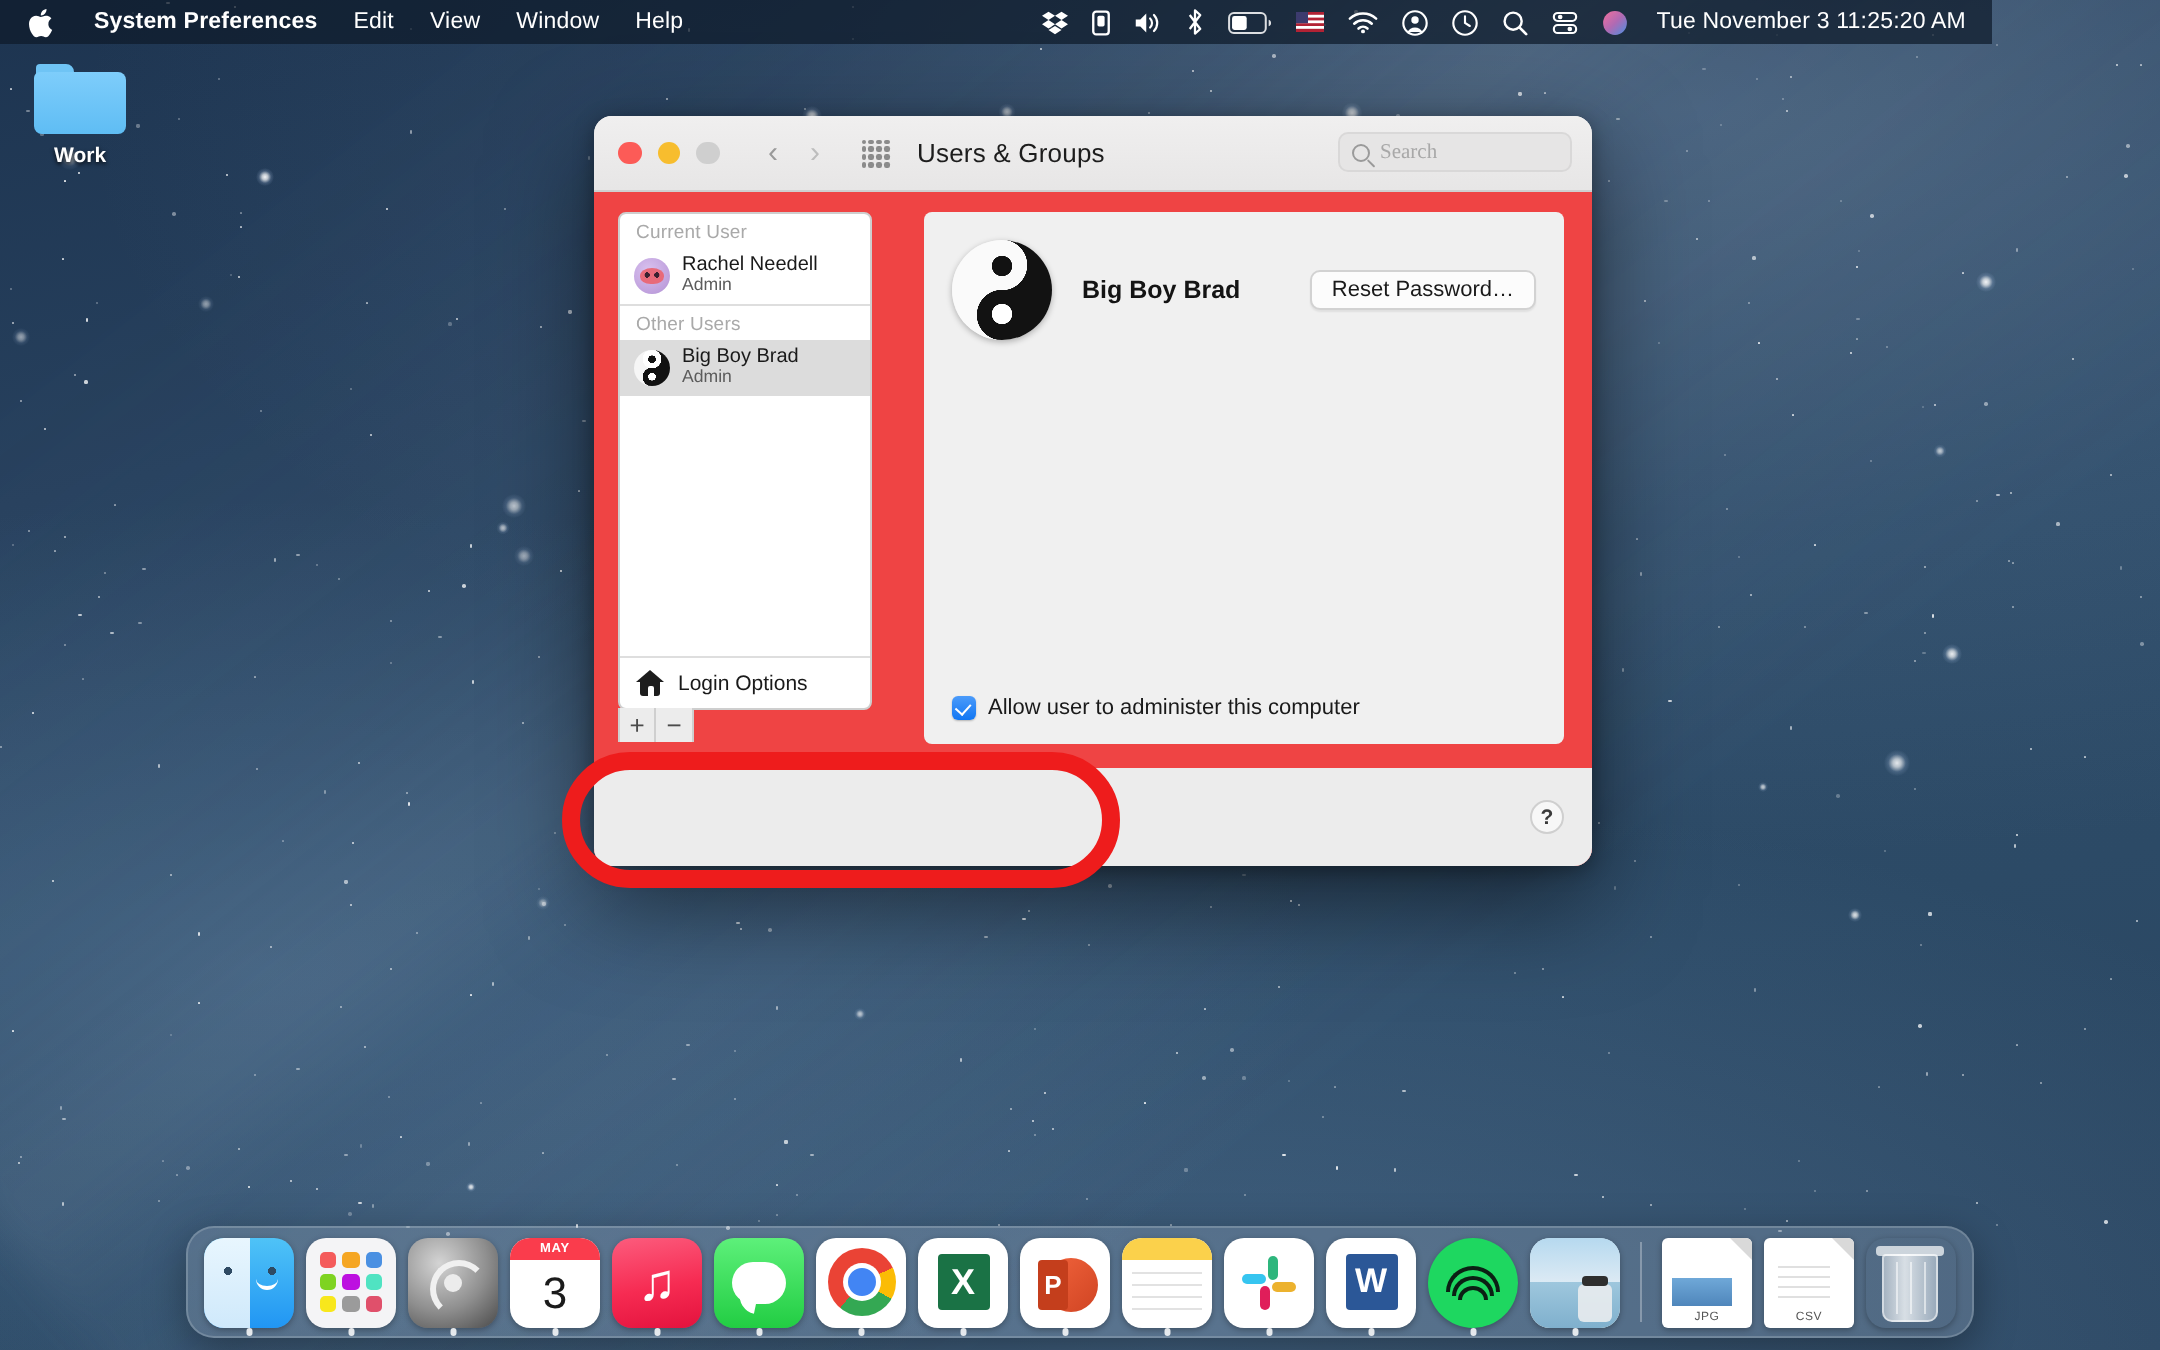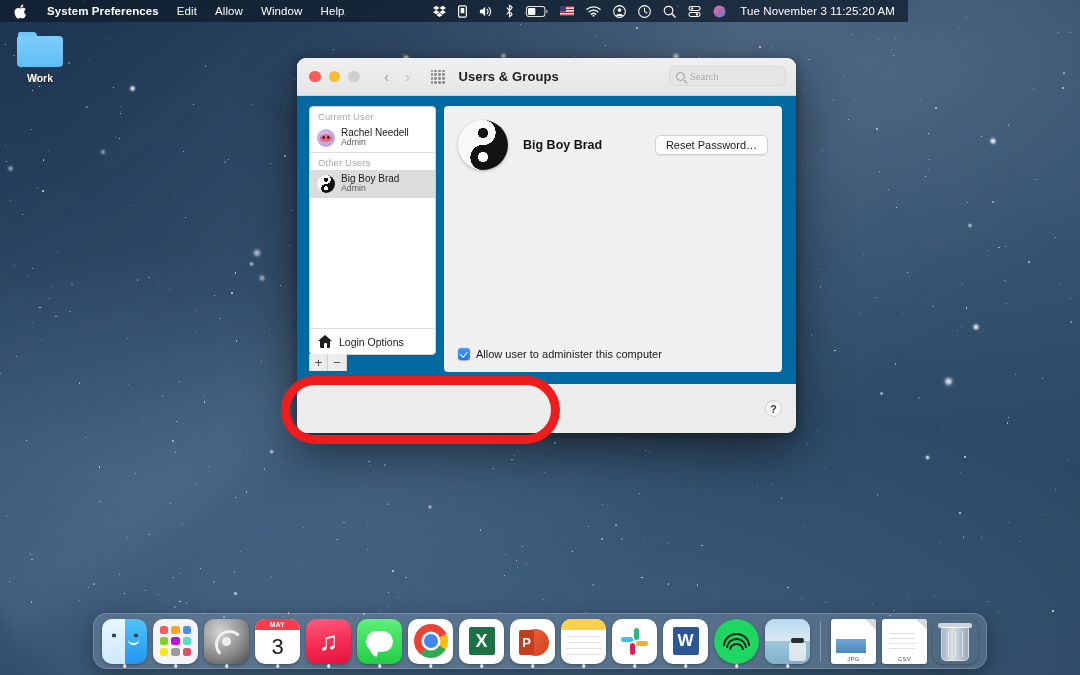--- a/index.html
+++ b/index.html
@@ -33,21 +33,21 @@
     filter:blur(9px);
     pointer-events:none;
   }
   #stars{ position:absolute; inset:0; pointer-events:none; }
   .st{ position:absolute; background:#fff; border-radius:50%; }
   .stg{ position:absolute; border-radius:50%;
         background:radial-gradient(circle,#ffffff 0%,rgba(255,255,255,.75) 22%,rgba(200,220,255,.18) 48%,rgba(255,255,255,0) 72%); }
 
   
   #menubar{
-    position:absolute; left:0; top:0; width:908px; height:22px;
+    position:absolute; left:0; top:0; width:996px; height:22px;
     background:rgba(14,26,42,0.72);
     -webkit-backdrop-filter:blur(18px);
     display:flex; align-items:flex-end;
     color:#fff; font-size:11.5px;
     z-index:60;
   }
   #menu-left{ display:flex; align-items:center; height:100%; padding-left:9px; }
   .mi{ padding:0 9px; height:100%; display:flex; align-items:center; white-space:nowrap; letter-spacing:.1px;}
   .mi.bold{ font-weight:bold; }
   #apple-menu{ padding:0 11px 0 5px; display:flex; align-items:center; height:100%; }
@@ -102,40 +102,40 @@
     color:#9a9a9a; font-size:15px; line-height:1;
   }
   .navbtn.fwd{ color:#bdbdbd; }
   #grid-icon{
     margin-left:14px; width:14px; height:14px;
     display:grid; grid-template-columns:repeat(4,1fr); grid-template-rows:repeat(4,1fr);
     gap:1.6px;
   }
   #grid-icon i{ background:#8b8b8b; border-radius:50%; display:block; }
   #win-title{
-    margin-left:14px; font-size:13px; color:#1d1d1d; font-weight:700; letter-spacing:.1px;
+    margin-left:14px; font-size:13px; color:#1d1d1d; font-weight:400; letter-spacing:.1px;
   }
   #search-field{
     position:absolute; right:10px; top:8px; width:117px; height:20px;
     background:#e6e5e5; border:1px solid #d9d8d8; border-radius:5px;
     display:flex; align-items:center; padding:0 6px; gap:5px;
   }
   #search-field .mag{ width:9px; height:9px; border:1.3px solid #9a9a9a; border-radius:50%; position:relative; flex:none;}
   #search-field .mag:after{
     content:""; position:absolute; right:-3.2px; bottom:-2.4px;
     width:4.5px; height:1.3px; background:#9a9a9a; transform:rotate(45deg); border-radius:1px;
   }
   #search-field .ph{ font-size:10.5px; color:#a8a8a8;font-family:Liberation Serif, serif; }
 
   
   #prefs-body{
     position:relative; height:337px; width:100%;
-    background:#0369a1;
+    background:#ef4444;
     padding:10px 14px 0 12px;
-    display:flex; gap:8px;
+    display:flex; gap:26px;
   }
 
   
   #user-sidebar{
     width:127px; height:249px;
     background:#fff; border:1px solid #cecece; border-radius:4px;
     display:flex; flex-direction:column; overflow:hidden;
   }
   .group-header{
     font-size:9.5px; color:#a9a9a9; padding:4px 0 2px 8px; letter-spacing:.1px;
@@ -899,21 +899,21 @@
 <div id="menubar">
   <div id="menu-left">
     <div id="apple-menu">
       <svg width="13" height="15" viewBox="0 0 14 17" aria-hidden="true">
         <path fill="#ffffff" d="M11.2 9.05c-.02-2.05 1.67-3.03 1.74-3.08-0.95-1.39-2.43-1.58-2.96-1.6-1.26-.13-2.46.74-3.1.74-.64 0-1.62-.72-2.66-.7-1.37.02-2.63.8-3.34 2.02-1.42 2.47-.36 6.12 1.02 8.12.67.98 1.48 2.08 2.54 2.04 1.02-.04 1.4-.66 2.64-.66 1.23 0 1.58.66 2.66.64 1.1-.02 1.79-1 2.46-1.98.78-1.14 1.1-2.24 1.12-2.3-.02-.01-2.14-.82-2.16-3.24z"></path>
         <path fill="#ffffff" d="M9.28 3.08c.56-.68.94-1.62.84-2.56-.81.03-1.79.54-2.37 1.22-.52.6-.98 1.56-.86 2.48.9.07 1.83-.46 2.39-1.14z"></path>
       </svg>
     </div>
     <div class="mi bold">System Preferences</div>
     <div class="mi">Edit</div>
-    <div class="mi">Allow</div>
+    <div class="mi">View</div>
     <div class="mi">Window</div>
     <div class="mi">Help</div>
   </div>
   <div id="menu-right">
     <div class="tray">
       <svg width="13" height="13" viewBox="0 0 16 16">
           <path fill="#fff" d="M4 1L0 3.6l4 2.6 4-2.6zM12 1L8 3.6l4 2.6 4-2.6zM0 8.8l4 2.6 4-2.6-4-2.6zM12 6.2L8 8.8l4 2.6 4-2.6zM4 12.3l4 2.6 4-2.6-4-2.5z"></path>
         </svg>
     </div>
     <div class="tray">

